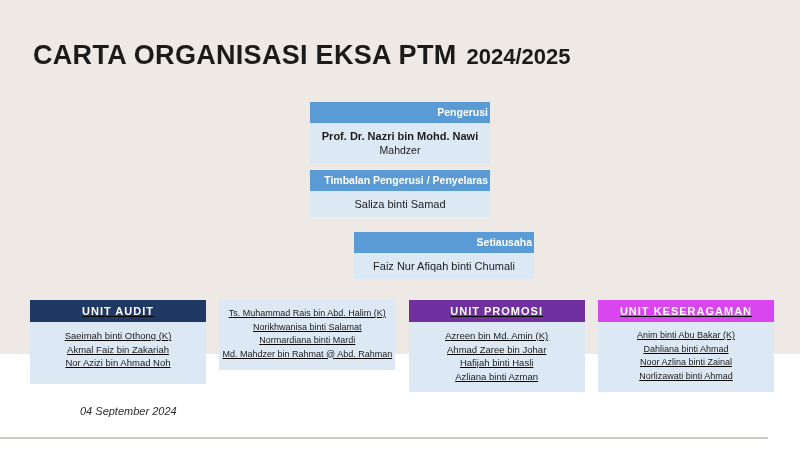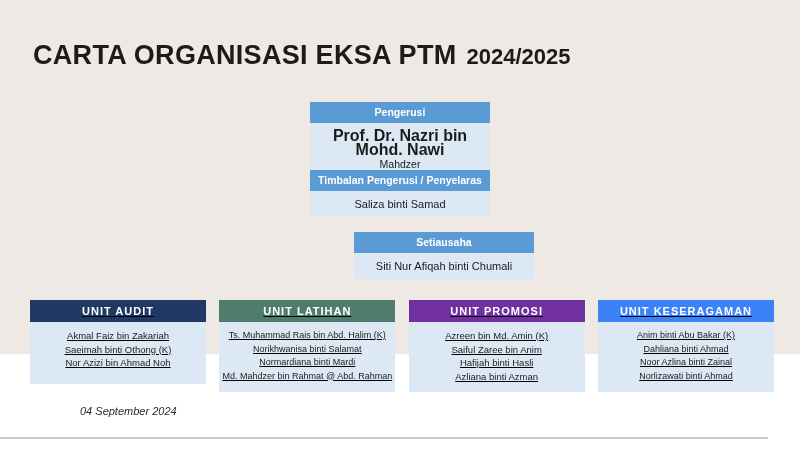--- a/index.html
+++ b/index.html
@@ -44,35 +44,35 @@
   .center-col {
     position: absolute;
     left: 310px;
     width: 180px;
   }
   .hdr {
     background: #5b9bd5;
     color: #ffffff;
     font-size: 10.5px;
     font-weight: bold;
-    text-align: center;
+    text-align: right;
     padding: 4px 2px;
     line-height: 13px;
     box-sizing: border-box;
   }
   .body-box {
     background: #dce9f5;
     color: #1b1b1b;
     text-align: center;
     padding: 6px 4px;
     box-sizing: border-box;
     line-height: 14px;
   }
   .name-strong {
-    font-size: 16px;
+    font-size: 11px;
     font-weight: bold;
     display: block;
   }
   .name-sub {
     font-size: 10.5px;
     display: block;
   }
   .name-plain {
     font-size: 11px;
     display: block;
@@ -161,57 +161,56 @@
   <div class="center-col" id="timbalan-block">
     <div class="hdr">Timbalan Pengerusi / Penyelaras</div>
     <div class="body-box">
       <span class="name-plain">Saliza binti Samad</span>
     </div>
   </div>
 
   <div class="center-col" id="setiausaha-block">
     <div class="hdr">Setiausaha</div>
     <div class="body-box">
-      <span class="name-plain">Siti Nur Afiqah binti Chumali</span>
+      <span class="name-plain">Faiz Nur Afiqah binti Chumali</span>
     </div>
   </div>
 
   <div id="units-row">
 
     <div class="unit" id="unit-audit">
       <div class="unit-hdr" style="background:#1f3864">UNIT AUDIT</div>
       <div class="unit-body">
+        <div>Saeimah binti Othong (K)</div>
         <div>Akmal Faiz bin Zakariah</div>
-        <div>Saeimah binti Othong (K)</div>
         <div>Nor Azizi bin Ahmad Noh</div>
       </div>
     </div>
 
     <div class="unit" id="unit-latihan">
-      <div class="unit-hdr" style="background:#4e7d6e">UNIT LATIHAN</div>
       <div class="unit-body">
         <div>Ts. Muhammad Rais bin Abd. Halim (K)</div>
         <div>Norikhwanisa binti Salamat</div>
         <div>Normardiana binti Mardi</div>
         <div>Md. Mahdzer bin Rahmat @ Abd. Rahman</div>
       </div>
     </div>
 
     <div class="unit" id="unit-promosi">
       <div class="unit-hdr" style="background:#7030a0">UNIT PROMOSI</div>
       <div class="unit-body">
         <div>Azreen bin Md. Amin (K)</div>
-        <div>Saiful Zaree bin Anim</div>
+        <div>Ahmad Zaree bin Johar</div>
         <div>Hafijah binti Hasli</div>
         <div>Azliana binti Azman</div>
       </div>
     </div>
 
     <div class="unit" id="unit-keseragaman">
-      <div class="unit-hdr" style="background:#3b82f6">UNIT KESERAGAMAN</div>
+      <div class="unit-hdr" style="background:#d946ef">UNIT KESERAGAMAN</div>
       <div class="unit-body">
         <div>Anim binti Abu Bakar (K)</div>
         <div>Dahliana binti Ahmad</div>
         <div>Noor Azlina binti Zainal</div>
         <div>Norlizawati binti Ahmad</div>
       </div>
     </div>
 
   </div>
 

